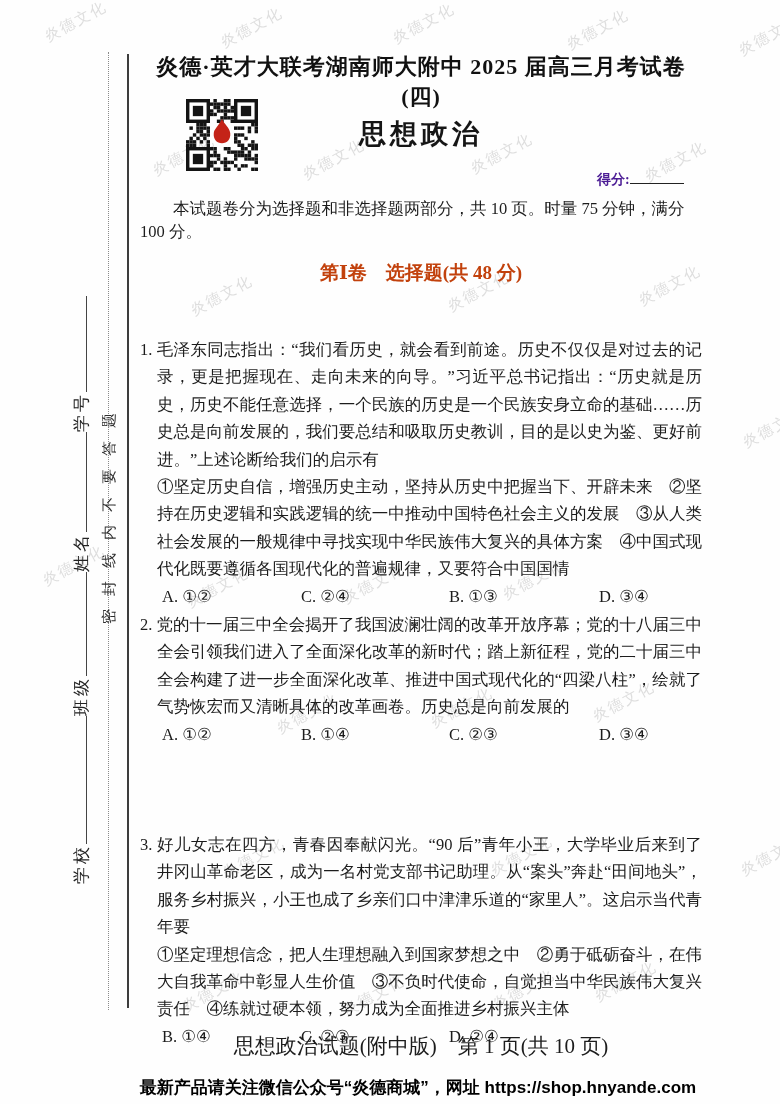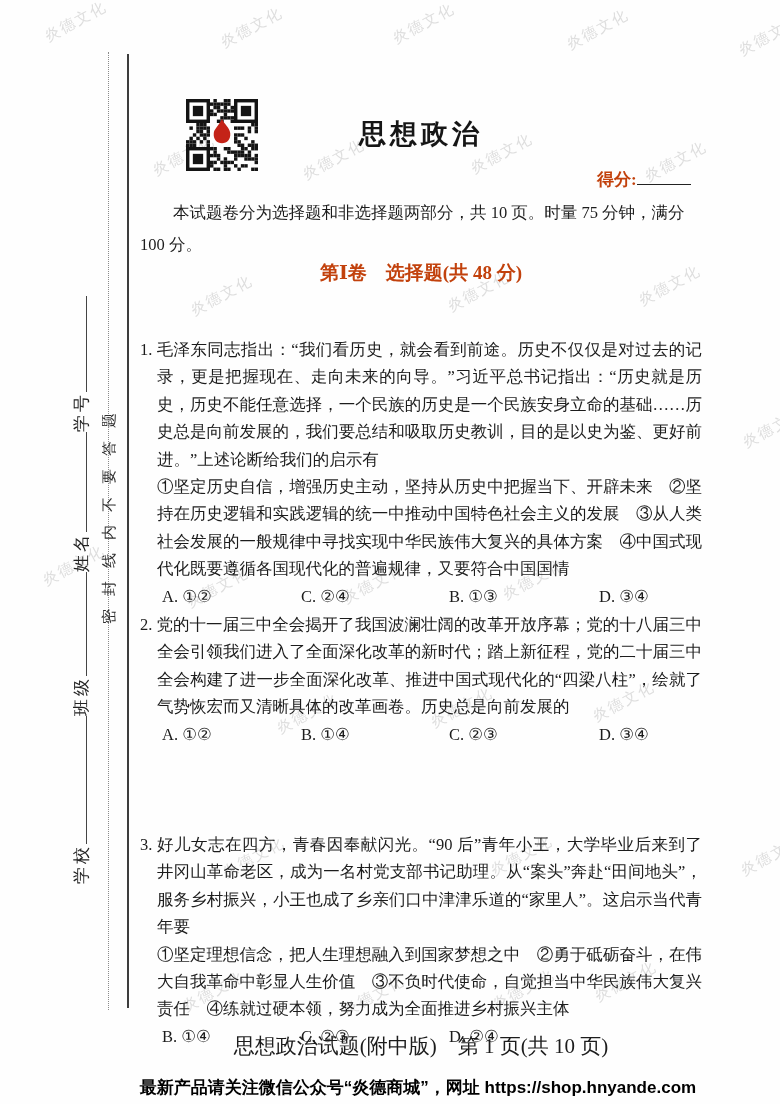--- a/index.html
+++ b/index.html
@@ -22,23 +22,23 @@
   .seal-fields .line{display:inline-block;height:13px;border-bottom:1.3px solid #444;vertical-align:baseline;}
   .line-a{width:128px}.line-b{width:104px}.line-c{width:100px}.line-d{width:96px}
   .seal-warning{left:100px;top:624px;width:262px;font-size:15px;letter-spacing:13px;color:#2e2e2e;}
   
   .exam-title{position:absolute;left:140px;top:52px;width:562px;text-align:center;
     font-size:22px;font-weight:bold;letter-spacing:1px;color:#111;}
   .qr-wrap{position:absolute;left:186px;top:99px;width:72px;height:72px;}
   .subject-title{position:absolute;left:140px;top:116px;width:562px;text-align:center;
     font-family:"Liberation Sans","DejaVu Sans",sans-serif;
     font-size:27px;font-weight:bold;letter-spacing:4px;color:#161616;}
-  .score-row{position:absolute;left:597px;top:168px;font-size:17px;font-weight:bold;color:#c2410c;}
+  .score-row{position:absolute;left:597px;top:168px;font-size:14px;font-weight:bold;color:#4c1d95;}
   .score-blank{display:inline-block;width:54px;height:15px;border-bottom:1.4px solid #222;}
-  .intro{position:absolute;left:140px;top:197px;width:566px;font-size:16.5px;line-height:32px;
+  .intro{position:absolute;left:140px;top:197px;width:566px;font-size:16.5px;line-height:23px;
     text-indent:2em;color:#1c1c1c;}
   .section-title{position:absolute;left:140px;top:240px;width:562px;text-align:center;
     font-size:19px;font-weight:bold;color:#c2410c;margin-top:20px;}
   
   .para{position:absolute;left:140px;width:562px;font-size:16.5px;line-height:27.4px;
     text-align:justify;color:#1c1c1c;}
   .instruction{top:282px;}
   .instruction .lead{font-weight:bold;}
   .q1{top:336px;} .q2{top:611px;} .q3{top:831px;}
   .q{padding-left:17px;text-indent:-17px;}
@@ -92,20 +92,21 @@
 
   <div class="dotted-rule"></div>
   <div class="solid-rule"></div>
 
   <div class="rot seal-fields">
     <span>学校</span><span class="line line-a"></span><span>班级</span><span class="line line-b"></span><span>姓名</span><span class="line line-c"></span><span>学号</span><span class="line line-d"></span>
   </div>
 
   <div class="rot seal-warning">密封线内不要答题</div>
 
+  <div class="exam-title">炎德·英才大联考湖南师大附中 2025 届高三月考试卷(四)</div>
 
   <div class="qr-wrap">
     <svg id="qr" width="72" height="72" viewBox="0 0 21 21">
         <rect x="8" y="0" width="1" height="1" fill="#141414"></rect>
         <rect x="11" y="0" width="1" height="1" fill="#141414"></rect>
         <rect x="12" y="0" width="1" height="1" fill="#141414"></rect>
         <rect x="7" y="1" width="1" height="1" fill="#141414"></rect>
         <rect x="8" y="1" width="1" height="1" fill="#141414"></rect>
         <rect x="9" y="1" width="1" height="1" fill="#141414"></rect>
         <rect x="10" y="1" width="1" height="1" fill="#141414"></rect>

